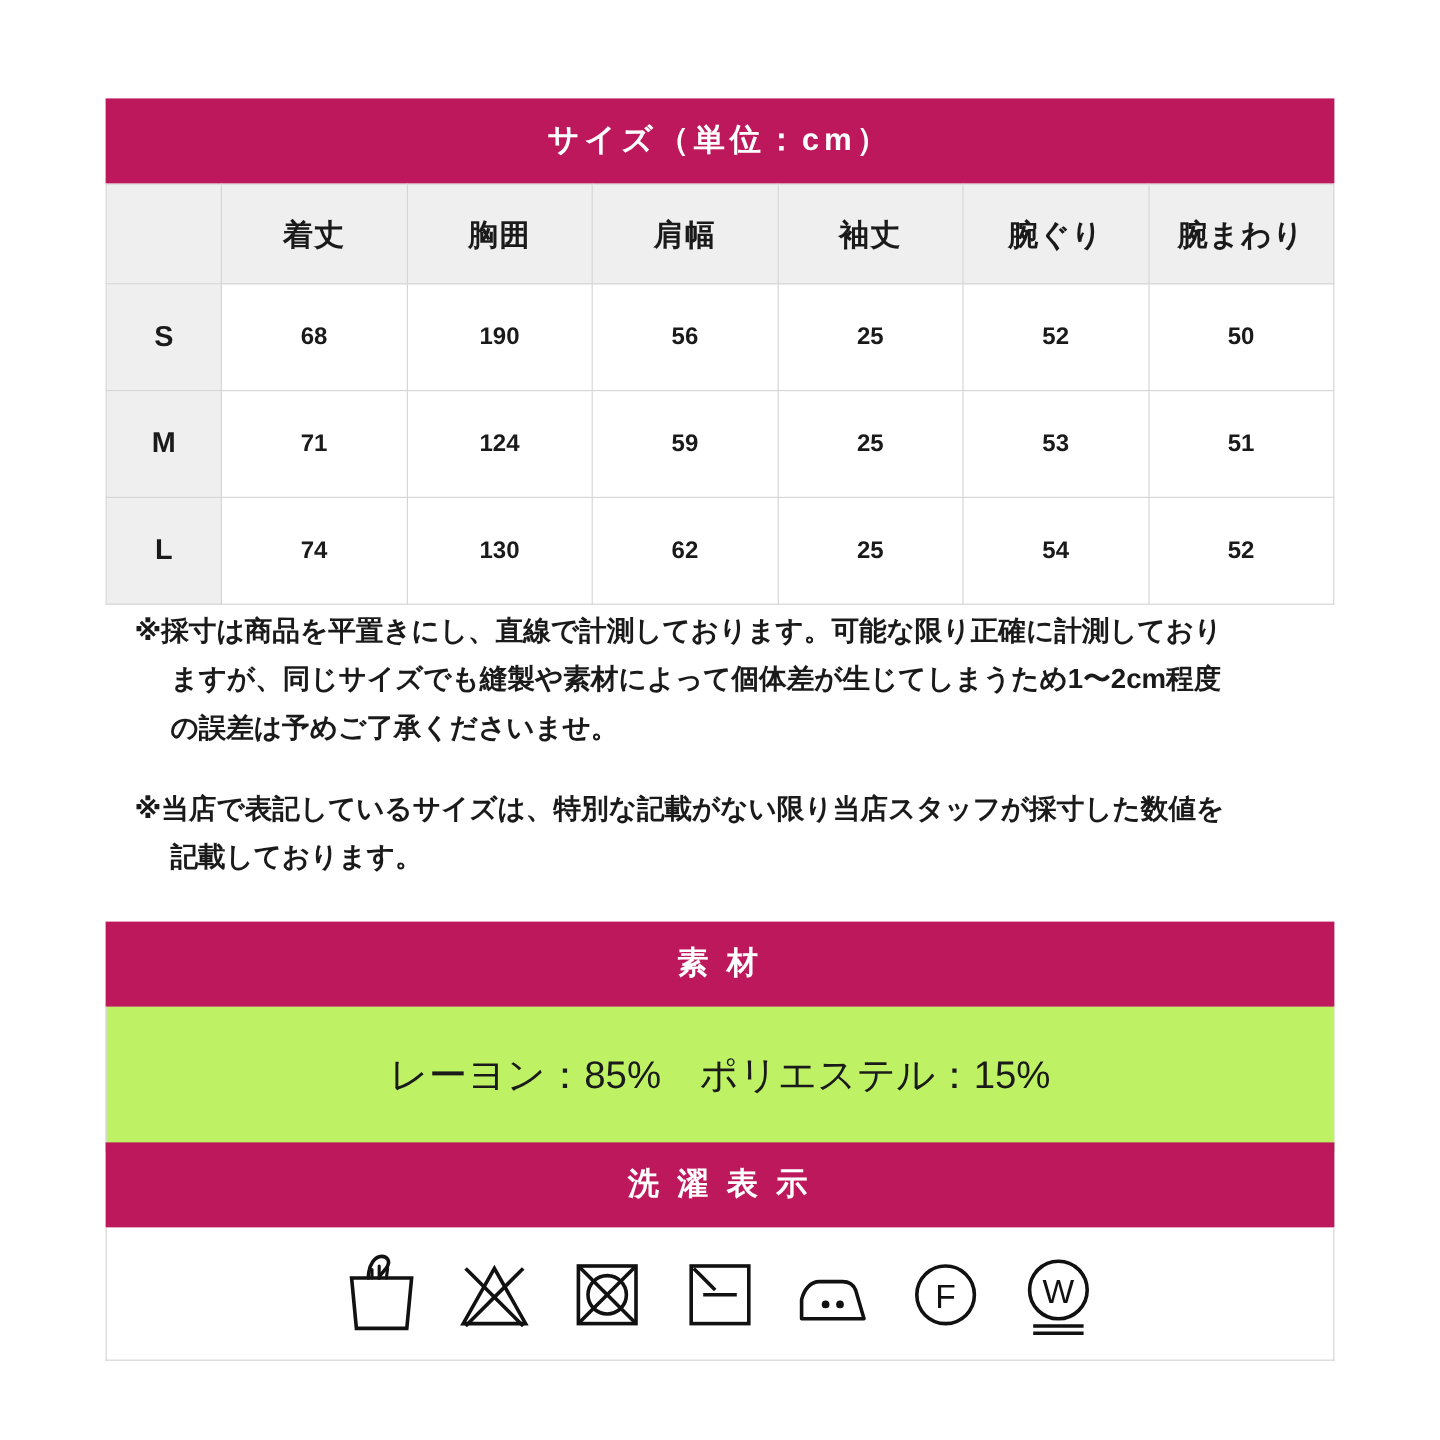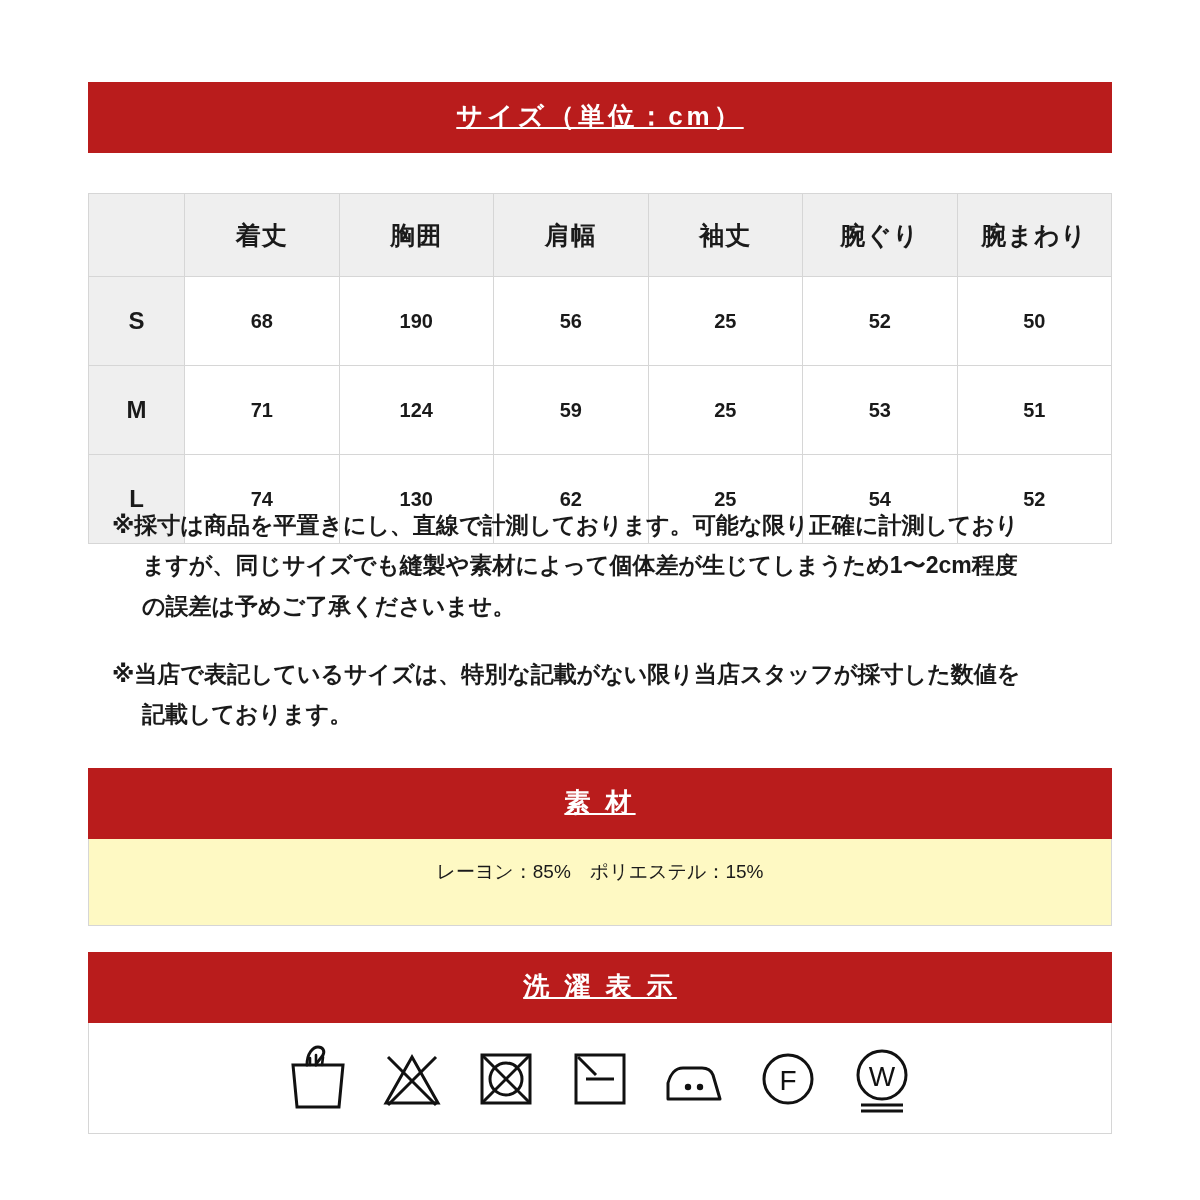--- a/index.html
+++ b/index.html
@@ -23,35 +23,33 @@
   }
 
   
   .size-block {
     position: absolute;
     left: 88px;
     top: 82px;
     width: 1024px;
   }
   .black-header {
-    background: #b91c1c;
+    background: #be185d;
     color: #ffffff;
     text-align: center;
     font-size: 26px;
     font-weight: bold;
     letter-spacing: 4px;
     padding: 17px 0 19px 0;
     box-sizing: border-box;
-    text-decoration: underline;
   }
   table.size {
     border-collapse: collapse;
     width: 100%;
     table-layout: fixed;
-    margin-top: 40px;
   }
   table.size th,
   table.size td {
     border: 1px solid #d6d6d6;
     text-align: center;
     font-size: 20px;
     height: 86px;
     font-weight: bold;
     color: #1a1a1a;
   }
@@ -95,25 +93,25 @@
   .material-block {
     position: absolute;
     left: 88px;
     top: 768px;
     width: 1024px;
   }
   .material-body {
     border: 1px solid #d6d6d6;
     border-top: none;
     text-align: center;
-    font-size: 19px;
+    font-size: 32px;
     color: #1a1a1a;
-    padding: 20px 0 40px 0;
-    box-sizing: border-box;
-    background: #fef9c3;
+    padding: 36px 0 40px 0;
+    box-sizing: border-box;
+    background: #bef264;
   }
 
   
   .wash-block {
     position: absolute;
     left: 88px;
     top: 952px;
     width: 1024px;
   }
   .wash-body {

